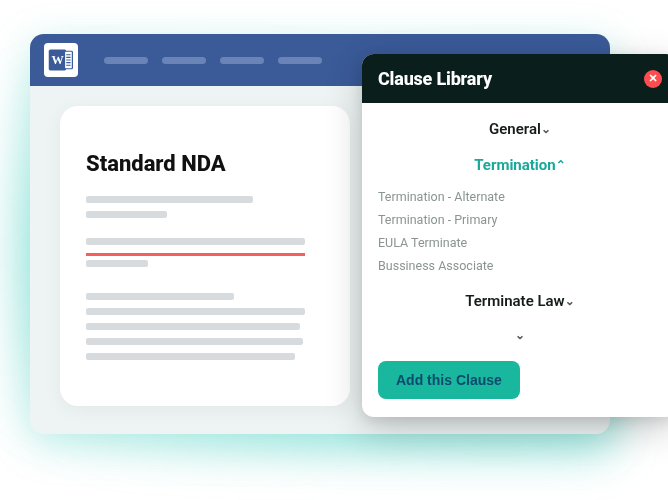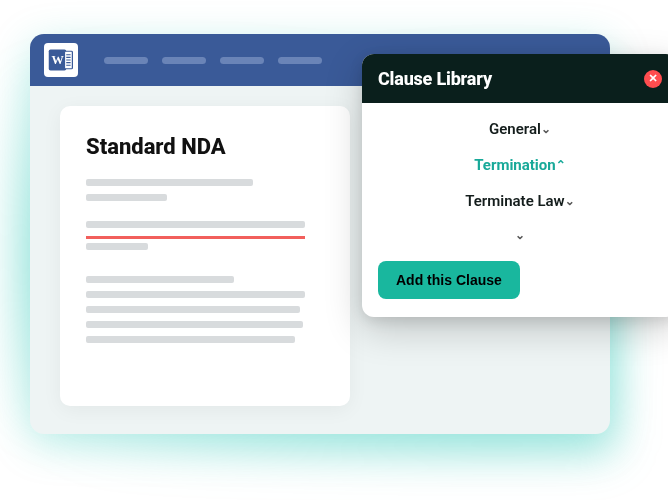--- a/index.html
+++ b/index.html
@@ -46,22 +46,22 @@
     position: relative;
   }
   .word-icon svg { width: 28px; height: 28px; }
   .tab-dashes { display: flex; gap: 14px; margin-left: 10px; }
   .dash { width: 44px; height: 7px; background: #6a84b7; border-radius: 4px; }
   .doc-area {
     position: absolute;
     top: 72px; left: 30px;
     width: 290px; height: 300px;
     background: #fff;
-    border-radius: 10px;
-    padding: 28px 26px;
+    border-radius: 18px;
+    padding: 45px 26px;
     box-shadow: 0 4px 20px rgba(0,0,0,0.05);
   }
   .doc-title {
     font-size: 22px; font-weight: 800; color: #111;
     margin-bottom: 20px;
   }
   .line { height: 7px; border-radius: 2px; margin-bottom: 8px; }
   .g1 { background: #d8dbdd; }
   .red { background: #f25f5c; height: 3px; border-radius: 0; }
   .gap { height: 12px; }
@@ -101,21 +101,21 @@
   .category.open .chev { color: #18a999; }
   .sub-list { padding: 2px 0 6px; }
   .sub-item {
     font-size: 12.5px; color: #8a9593;
     padding: 4px 0;
     cursor: pointer;
   }
   .add-btn {
     margin-top: 10px;
     background: #19b79e;
-    color: #000000;
+    color: #0c4a6e;
     font-weight: 700;
     font-size: 14px;
     border: none;
     border-radius: 8px;
     padding: 11px 18px;
     cursor: pointer;
   }
 </style>
 </head>
 <body>
@@ -170,20 +170,26 @@
 
     <div class="category">
       <span>General</span>
       <span class="chev">⌄</span>
     </div>
 
     <div class="category open">
       <span>Termination</span>
       <span class="chev">⌃</span>
     </div>
+    <div class="sub-list">
+      <div class="sub-item">Termination - Alternate</div>
+      <div class="sub-item">Termination - Primary</div>
+      <div class="sub-item">EULA Terminate</div>
+      <div class="sub-item">Bussiness Associate</div>
+    </div>
 
     <div class="category">
       <span>Terminate Law</span>
       <span class="chev">⌄</span>
     </div>
 
     <div class="category">
       <span class="chev">⌄</span>
     </div>
 

